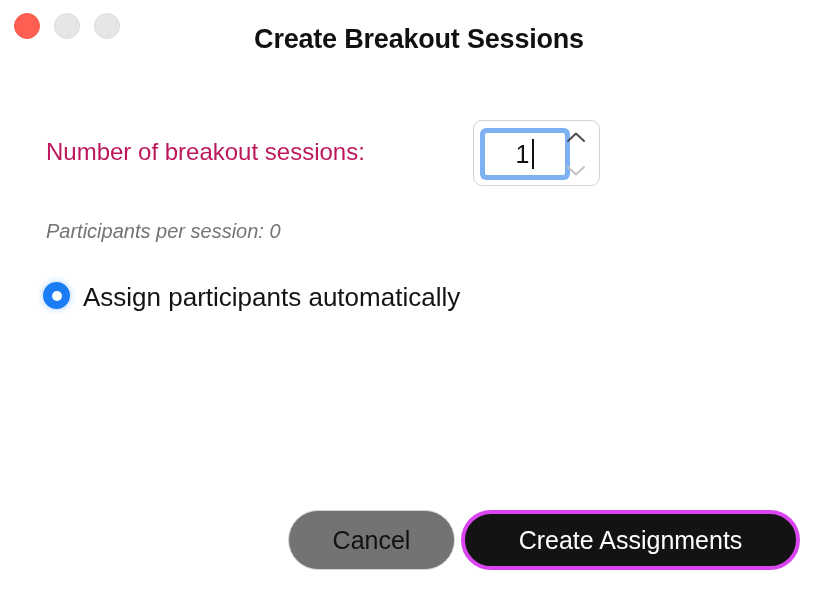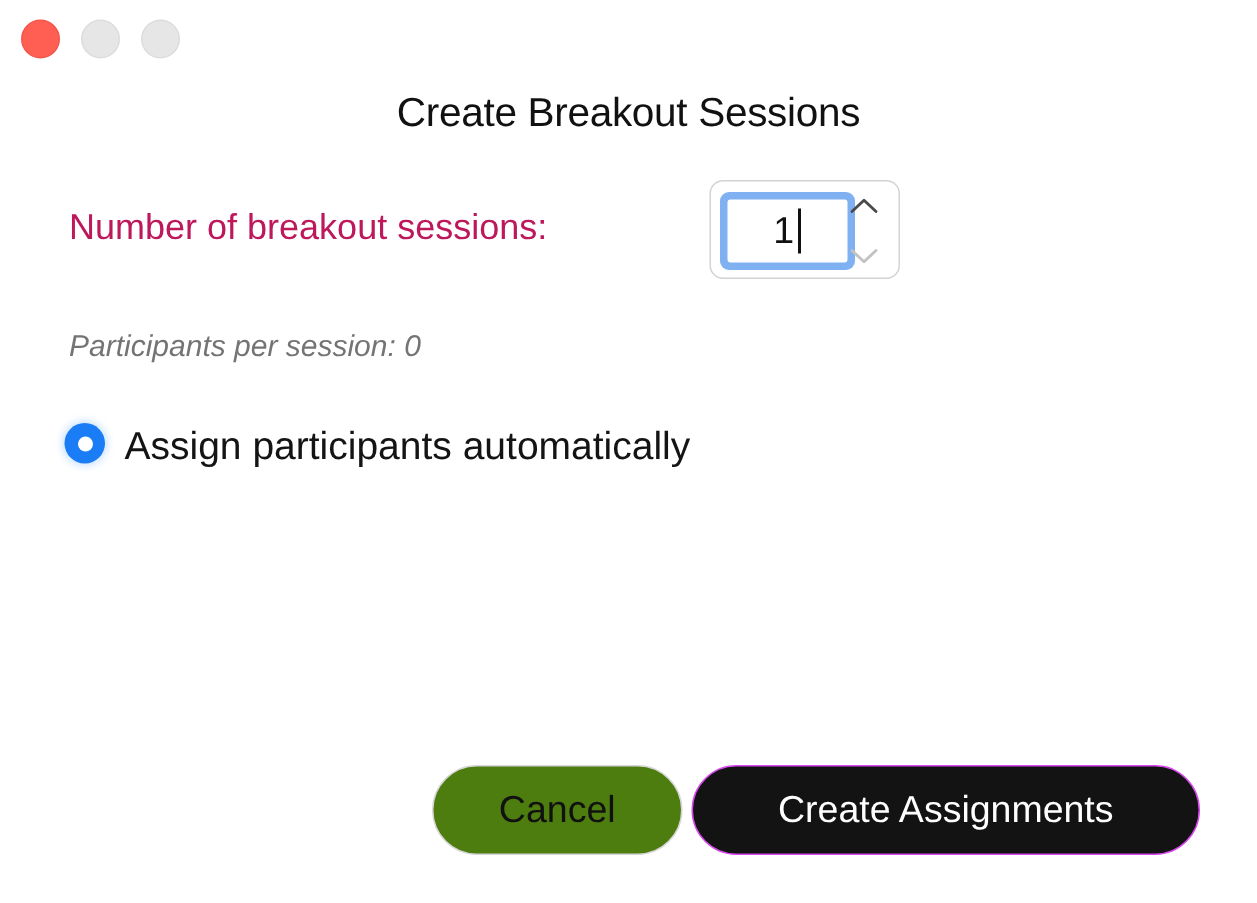--- a/index.html
+++ b/index.html
@@ -56,24 +56,23 @@
     border: 1px solid #dcdcdc;
   }
 
   #window-title {
     position: absolute;
     left: 0;
     top: 24px;
     width: 838px;
     text-align: center;
     font-size: 27px;
-    font-weight: normal;
+    font-weight: bold;
     color: #111111;
     letter-spacing: -0.2px;
-    margin-top: 36px;
   }
 
   
   #content {
     position: absolute;
     left: 0;
     top: 86px;
     width: 838px;
     height: 516px;
   }
@@ -235,29 +234,29 @@
     display: flex;
     align-items: center;
     justify-content: center;
     font-size: 25px;
     cursor: pointer;
     user-select: none;
   }
   #cancel-button {
     left: 288px;
     width: 167px;
-    background: #4d7c0f;
+    background: #737373;
     border: 1px solid #d6d6d6;
     color: #111111;
   }
   #create-button {
     left: 461px;
     width: 339px;
     background: #131313;
-    border: 1px solid #d946ef;
+    border: 4px solid #d946ef;
     color: #ffffff;
   }
 </style>
 </head>
 <body>
 
 <div id="window">
 
   <div id="titlebar">
 

